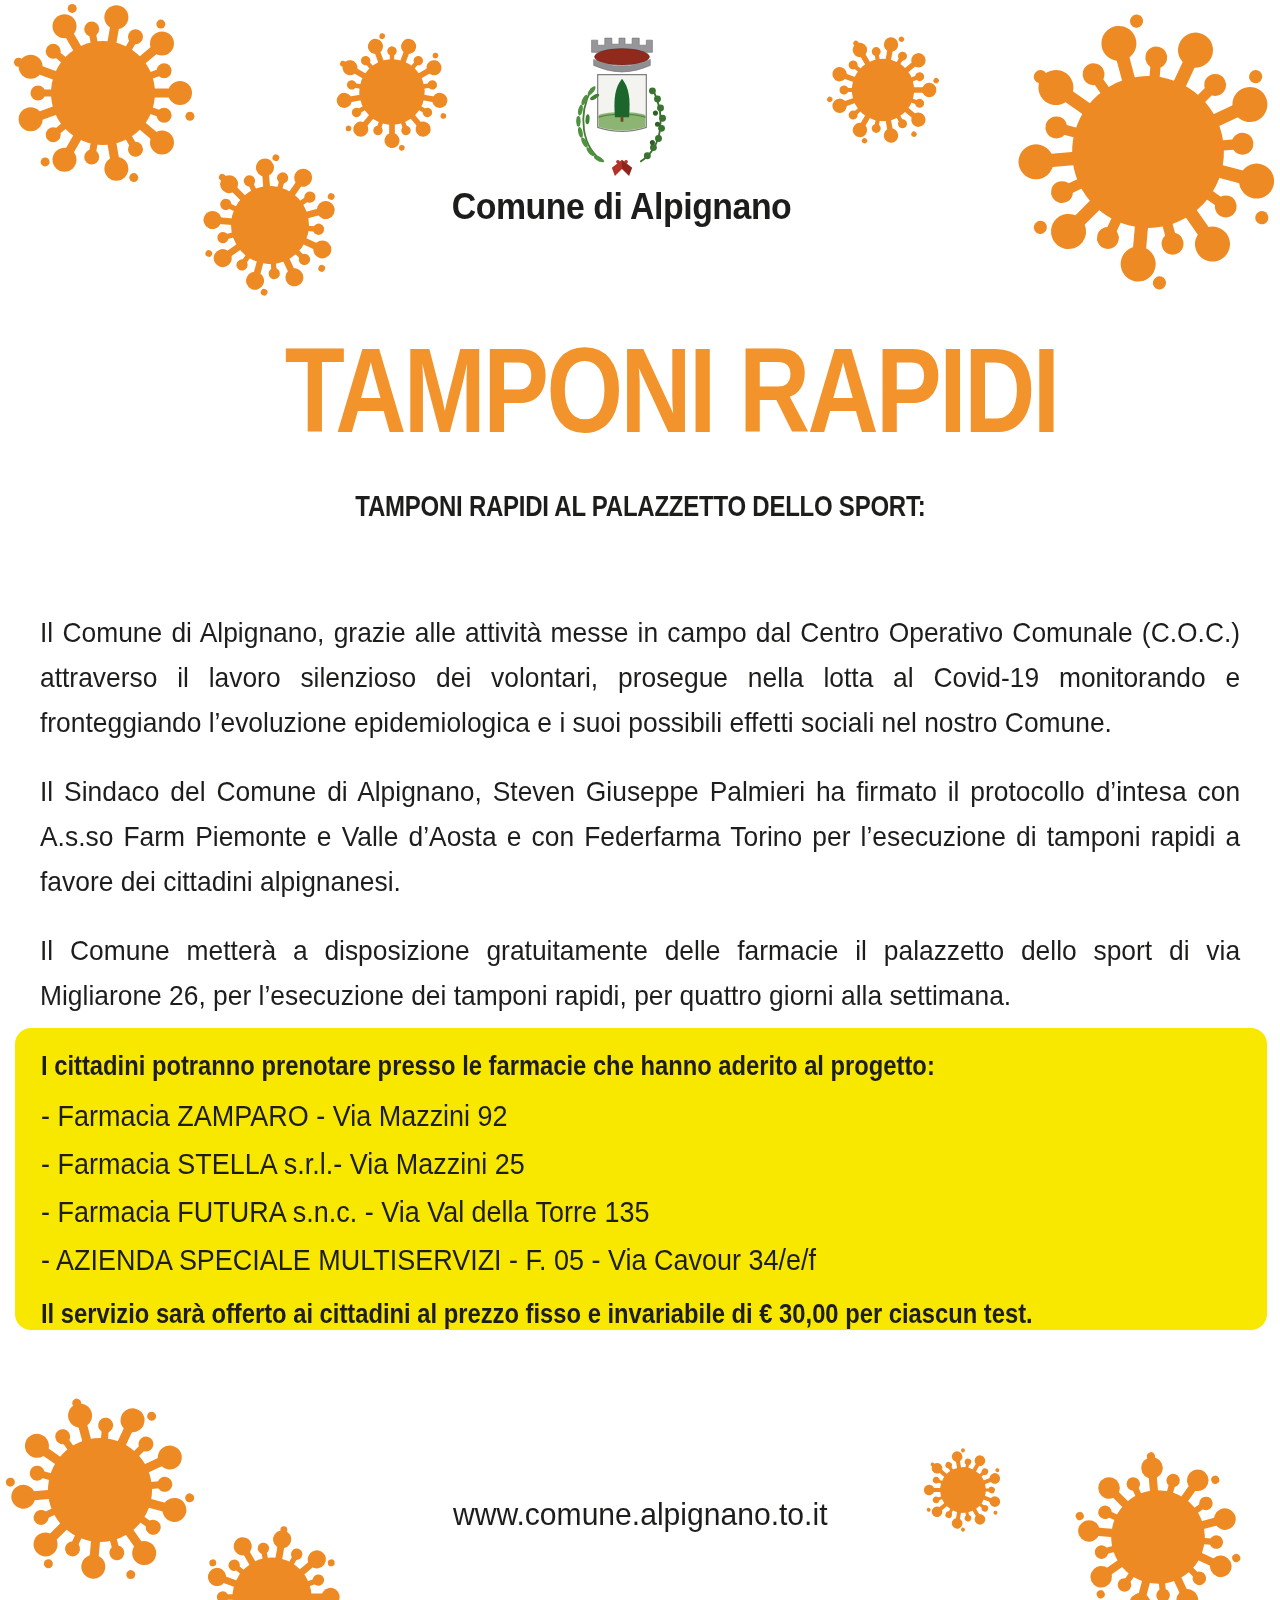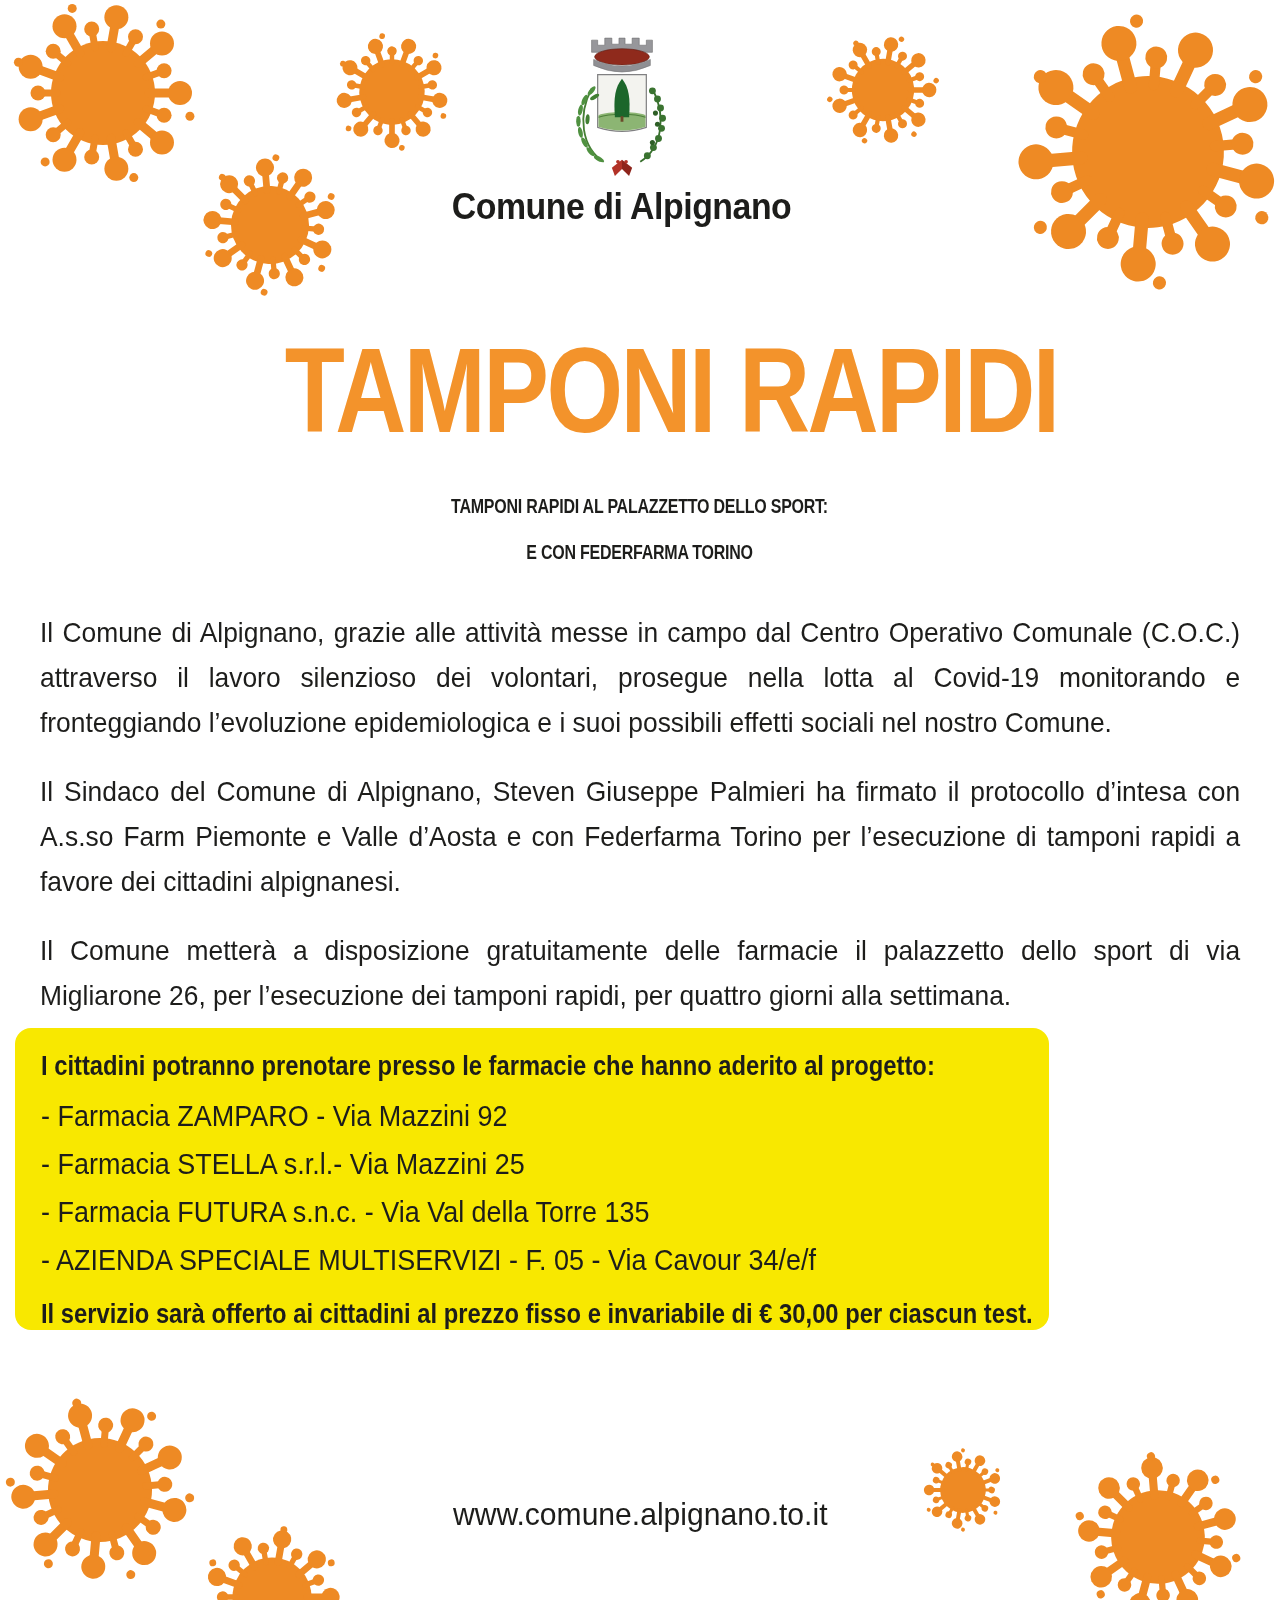--- a/index.html
+++ b/index.html
@@ -25,35 +25,35 @@
   .title{
     position:absolute;top:330px;left:0;width:100%;margin:0;
     text-align:center;color:var(--title-orange,#f3932b);
     font-size:120px;font-weight:bold;line-height:1.0;padding-left:31px;
   }
   .title .squeeze{display:inline-block;transform:scaleX(0.82);transform-origin:50% 50%;
     white-space:nowrap;letter-spacing:-3px;}
 
   .subtitle{
     position:absolute;top:483px;left:0;width:100%;
-    text-align:center;font-weight:bold;font-size:20px;line-height:46px;
+    text-align:center;font-weight:bold;font-size:30px;line-height:46px;
   }
   .subtitle-line{white-space:nowrap;}
   .subtitle-line span{display:inline-block;transform:scaleX(0.80);transform-origin:50% 50%;
     white-space:nowrap;letter-spacing:-0.3px;}
 
   .body-copy{
     position:absolute;top:610px;left:40px;width:1296px;
     transform:scaleX(0.926);transform-origin:0 0;
     font-size:28.5px;line-height:45px;text-align:justify;
   }
   .body-copy p{margin:0 0 24px 0;}
 
   .highlight-box{
-    position:absolute;top:1028px;left:15px;width:1034px;height:302px;
+    position:absolute;top:1028px;left:15px;width:1252px;height:302px;
     background:var(--yellow,#f8e800);border-radius:16px;
     box-sizing:border-box;padding:16px 26px 0 26px;overflow:hidden;
   }
   .box-line{transform-origin:0 0;white-space:nowrap;}
   .box-intro{font-weight:bold;font-size:27px;line-height:44px;transform:scaleX(0.88);
     margin-bottom:4px;}
   .box-item{font-size:29px;line-height:48px;transform:scaleX(0.93);}
   .box-price{font-weight:bold;font-size:27px;line-height:40px;transform:scaleX(0.88);
     margin-top:10px;}
 
@@ -180,23 +180,20 @@
   </div>
 
   <h1 class="title">
     <span class="squeeze">TAMPONI RAPIDI</span>
   </h1>
 
   <div class="subtitle">
     <div class="subtitle-line">
       <span>TAMPONI RAPIDI AL PALAZZETTO DELLO SPORT:</span>
     </div>
-    <div class="subtitle-line">
-      <span>E CON FEDERFARMA TORINO</span>
-    </div>
   </div>
 
   <div class="body-copy">
     <p>Il Comune di Alpignano, grazie alle attività messe in campo dal Centro Operativo Comunale (C.O.C.) attraverso il lavoro silenzioso dei volontari, prosegue nella lotta al Covid-19 monitorando e fronteggiando l’evoluzione epidemiologica e i suoi possibili effetti sociali nel nostro Comune.</p>
     <p>Il Sindaco del Comune di Alpignano, Steven Giuseppe Palmieri ha firmato il protocollo d’intesa con A.s.so Farm Piemonte e Valle d’Aosta e con Federfarma Torino per l’esecuzione di tamponi rapidi a favore dei cittadini alpignanesi.</p>
     <p>Il Comune metterà a disposizione gratuitamente delle farmacie il palazzetto dello sport di via Migliarone 26, per l’esecuzione dei tamponi rapidi, per quattro giorni alla settimana.</p>
   </div>
 
   <section class="highlight-box">
     <div class="box-line box-intro">I cittadini potranno prenotare presso le farmacie che hanno aderito al progetto:</div>

